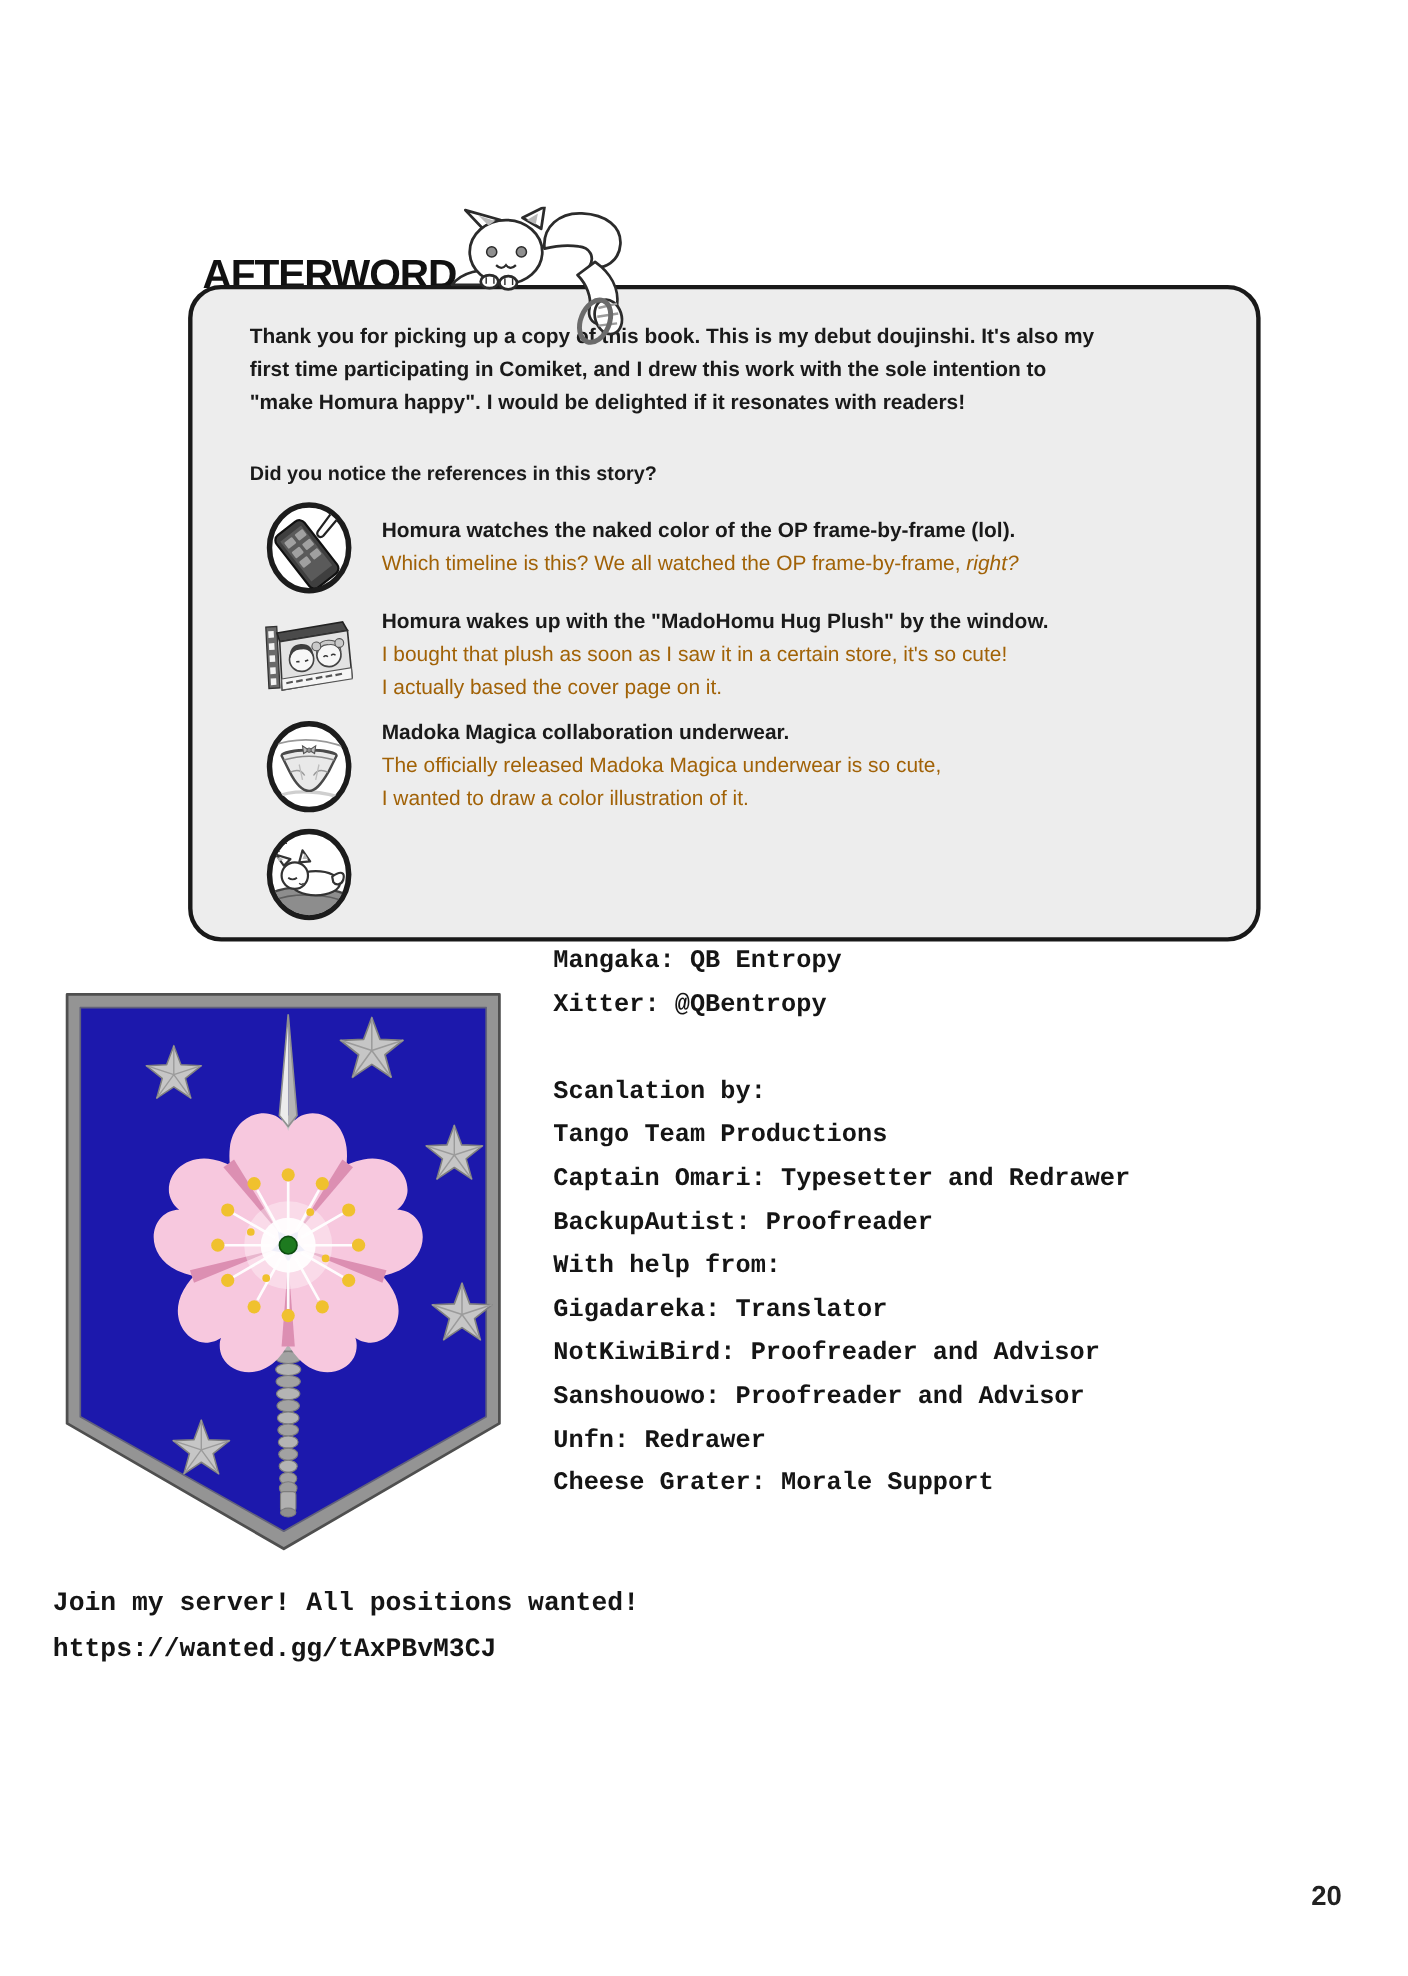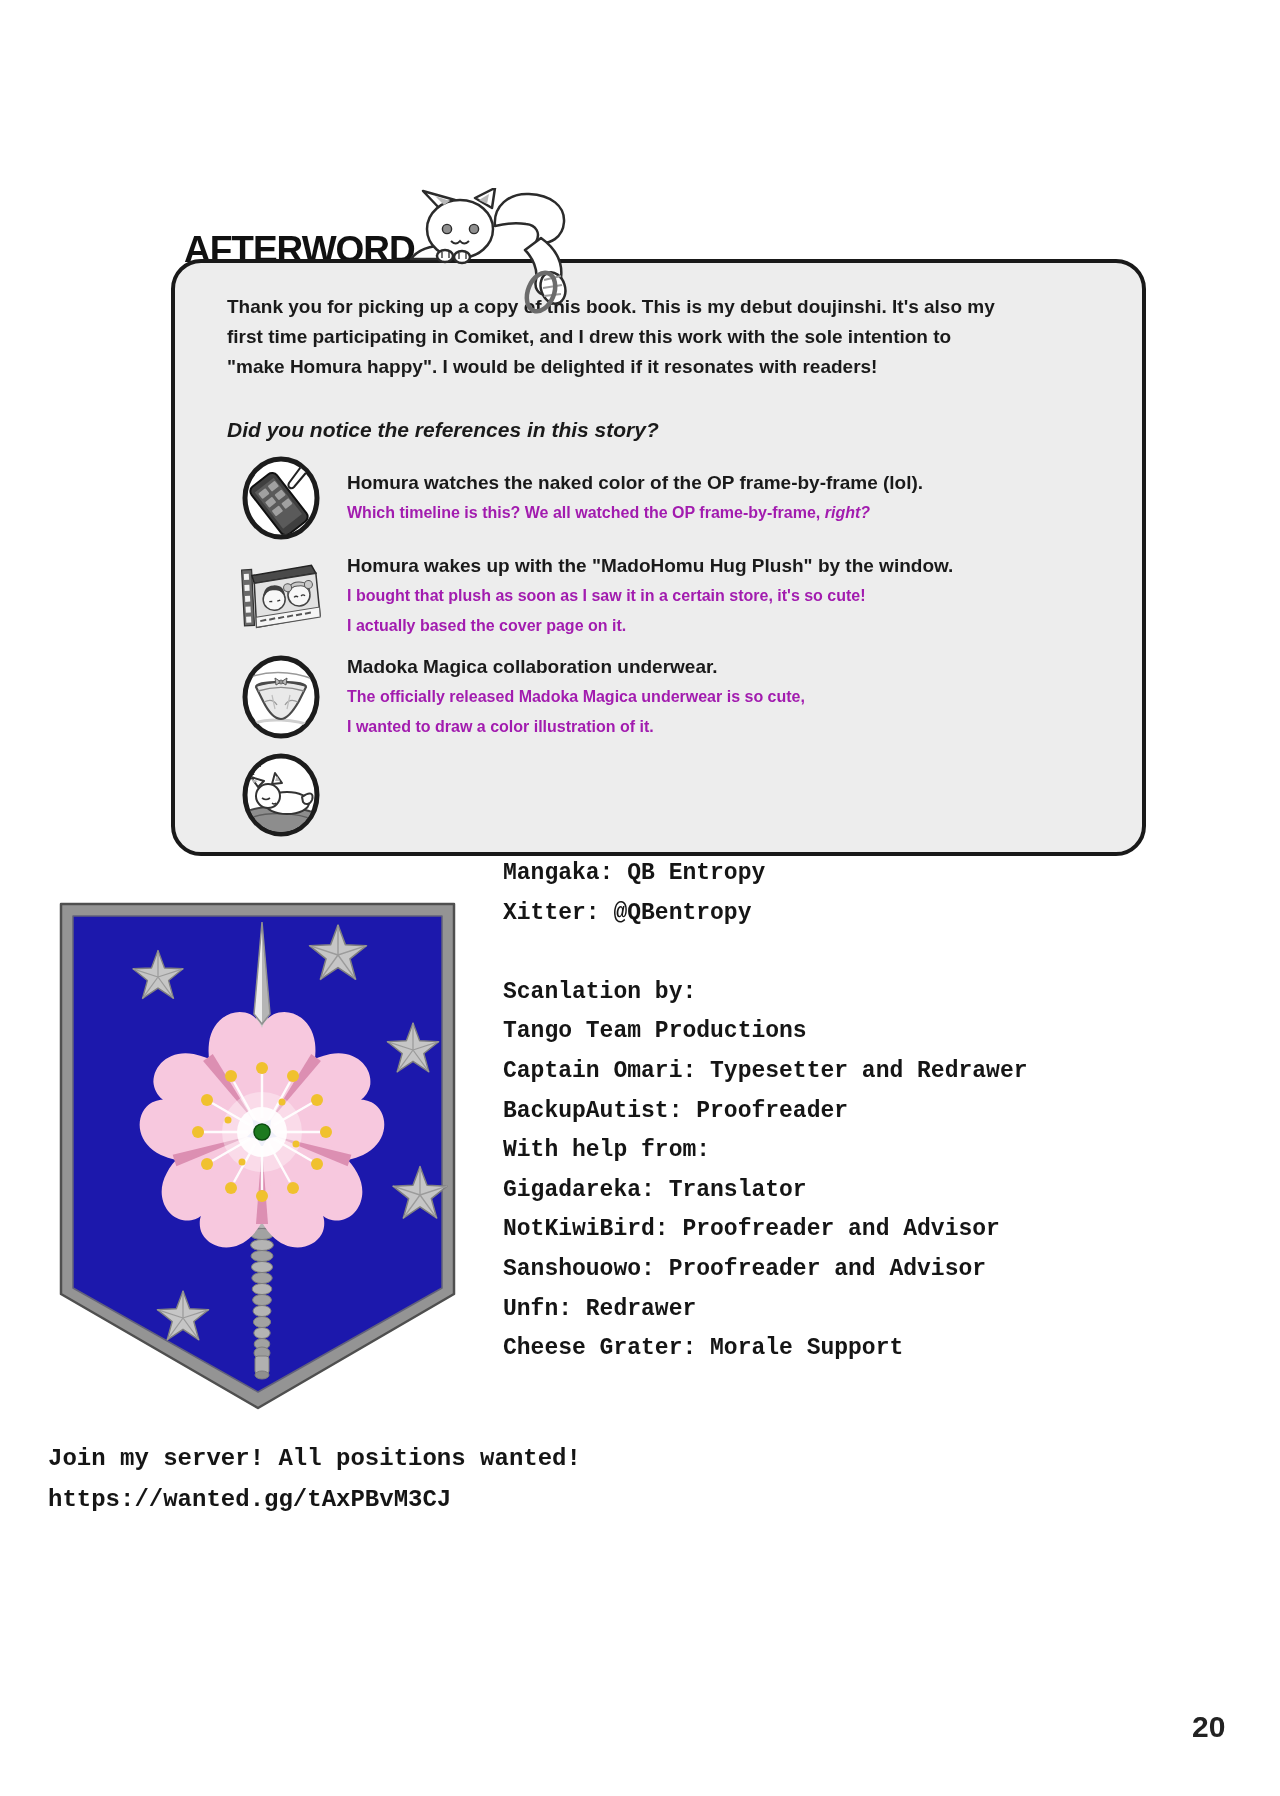--- a/index.html
+++ b/index.html
@@ -5,34 +5,34 @@
   html,body{margin:0;padding:0;background:#fff;}
   .page{position:relative;width:1280px;height:1796px;background:#ffffff;overflow:hidden;
         font-family:"Liberation Sans",sans-serif;color:#1a1a1a;}
   .page-title{position:absolute;left:184px;top:204px;font-size:37px;font-weight:bold;
               letter-spacing:-1px;color:#111;}
   .kyubey-svg{position:absolute;left:395px;top:188px;width:230px;height:132px;z-index:3;}
   .afterword-box{position:absolute;left:171px;top:259px;width:975px;height:597px;
                  box-sizing:border-box;background:#ededed;border:4px solid #191919;
                  border-radius:30px;padding:29px 28px 0 52px;z-index:1;}
   .intro-line{font-size:19px;font-weight:bold;line-height:30px;white-space:pre;}
-  .refs-heading{font-size:21px;font-weight:bold;line-height:30px;margin-top:33px;font-style:italic;}
+  .refs-heading{font-size:18px;font-weight:bold;line-height:30px;margin-top:33px;}
   .ref-item{display:flex;gap:26px;margin-left:14px;margin-top:11px;align-items:center;}
   .ref-icon{flex:0 0 80px;width:80px;display:flex;justify-content:center;align-items:center;}
   .ref-title{font-size:19px;font-weight:bold;line-height:30px;}
-  .ref-body-line{font-size:16px;line-height:30px;color:#a21caf;font-weight:bold;}
+  .ref-body-line{font-size:19px;line-height:30px;color:#a16207;}
   .it{font-style:italic;}
   .crest-svg{position:absolute;left:55px;top:898px;width:405px;height:514px;}
   .credits{position:absolute;left:503px;top:854px;}
   .credit-line{font-family:"Liberation Mono","DejaVu Sans Mono",monospace;font-weight:bold;
                font-size:23px;line-height:39.6px;min-height:39.6px;white-space:pre;color:#151515;}
   .footer-block{position:absolute;left:48px;top:1438px;}
   .footer-line{font-family:"Liberation Mono","DejaVu Sans Mono",monospace;font-weight:bold;
                font-size:24px;line-height:41px;white-space:pre;color:#151515;}
-  .page-number{position:absolute;left:1192px;top:1710px;font-size:30px;font-weight:bold;color:#222;}
+  .page-number{position:absolute;left:1192px;top:1710px;font-size:25px;font-weight:bold;color:#222;}
 </style>
 </head>
 <body>
 
 <div class="page">
 
   <h1 class="page-title">AFTERWORD</h1>
 
   <svg class="kyubey-svg" viewBox="0 0 230 132">
     <g stroke="#2b2b2b" stroke-width="2.5" fill="#ffffff" stroke-linejoin="round" stroke-linecap="round">

